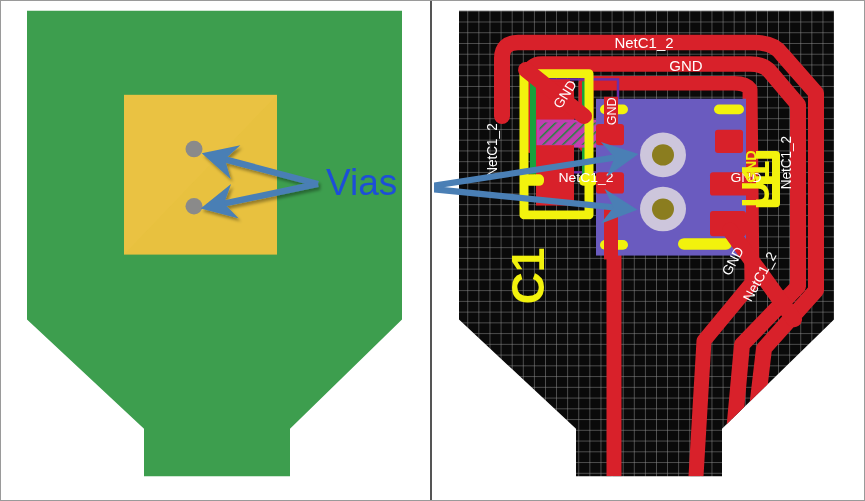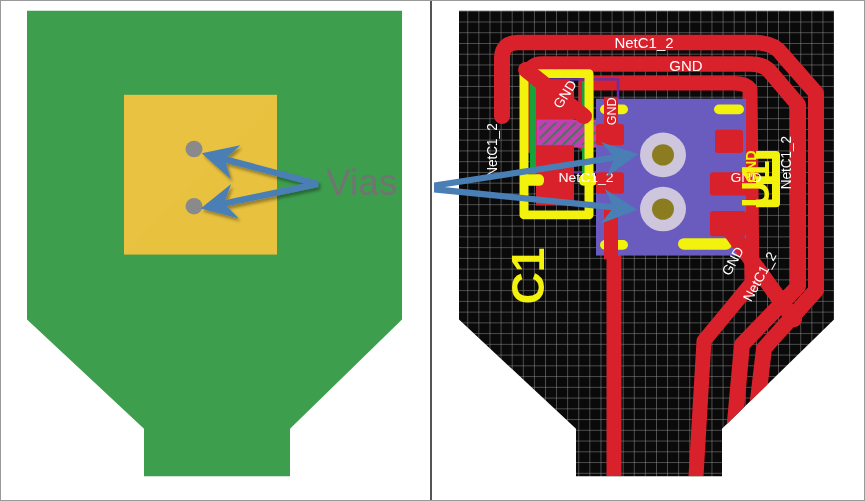--- a/index.html
+++ b/index.html
@@ -14,21 +14,21 @@
   .panel{position:absolute;top:0;height:485px;overflow:hidden;}
   #panel-left{left:0;width:430px;}
   #panel-right{left:434px;width:431px;}
 
   
   .fullsvg{position:absolute;left:0;top:0;width:100%;height:100%;display:block;}
 
   
   #vias-label{
     position:absolute;left:326px;top:164px;
-    font-size:37px;color:#737373;letter-spacing:0px;
+    font-size:37px;color:#1d4ed8;letter-spacing:0px;
     font-family:"Liberation Sans",sans-serif;
     line-height:1;white-space:nowrap;
   }
 </style>
 </head>
 <body>
 
 <div id="stage">
 
   <div class="panel" id="panel-left">

